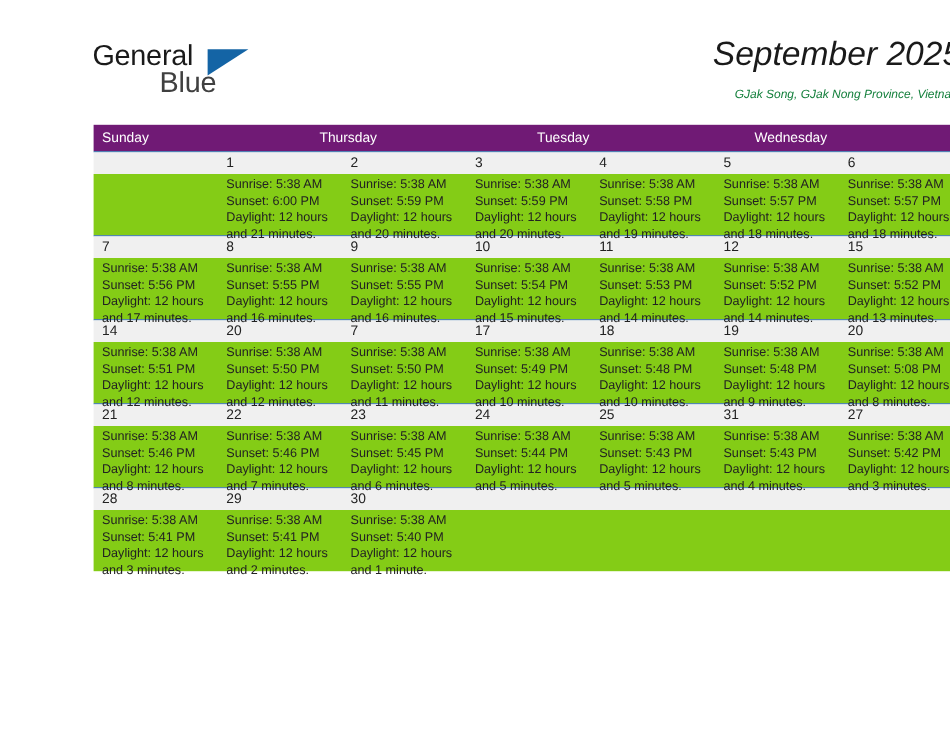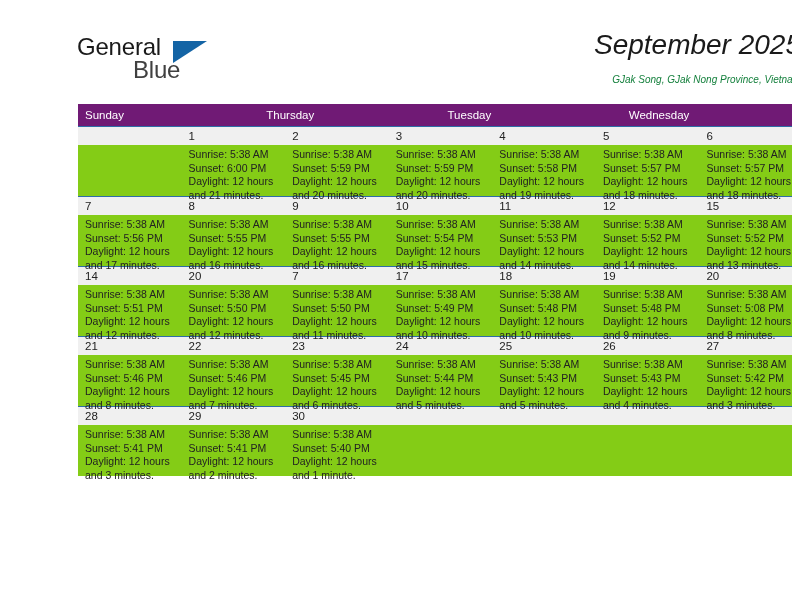--- a/index.html
+++ b/index.html
@@ -355,21 +355,21 @@
       </div>
     </div>
 
     <div class="week">
       <div class="week-numbers">
         <div class="num-cell">21</div>
         <div class="num-cell">22</div>
         <div class="num-cell">23</div>
         <div class="num-cell">24</div>
         <div class="num-cell">25</div>
-        <div class="num-cell">26</div>
+        <div class="num-cell">31</div>
         <div class="num-cell">27</div>
       </div>
       <div class="week-body">
         <div class="body-cell">
           <div class="body-line">Sunrise: 5:38 AM</div>
           <div class="body-line">Sunset: 5:46 PM</div>
           <div class="body-line">Daylight: 12 hours</div>
           <div class="body-line">and 8 minutes.</div>
         </div>
         <div class="body-cell">

